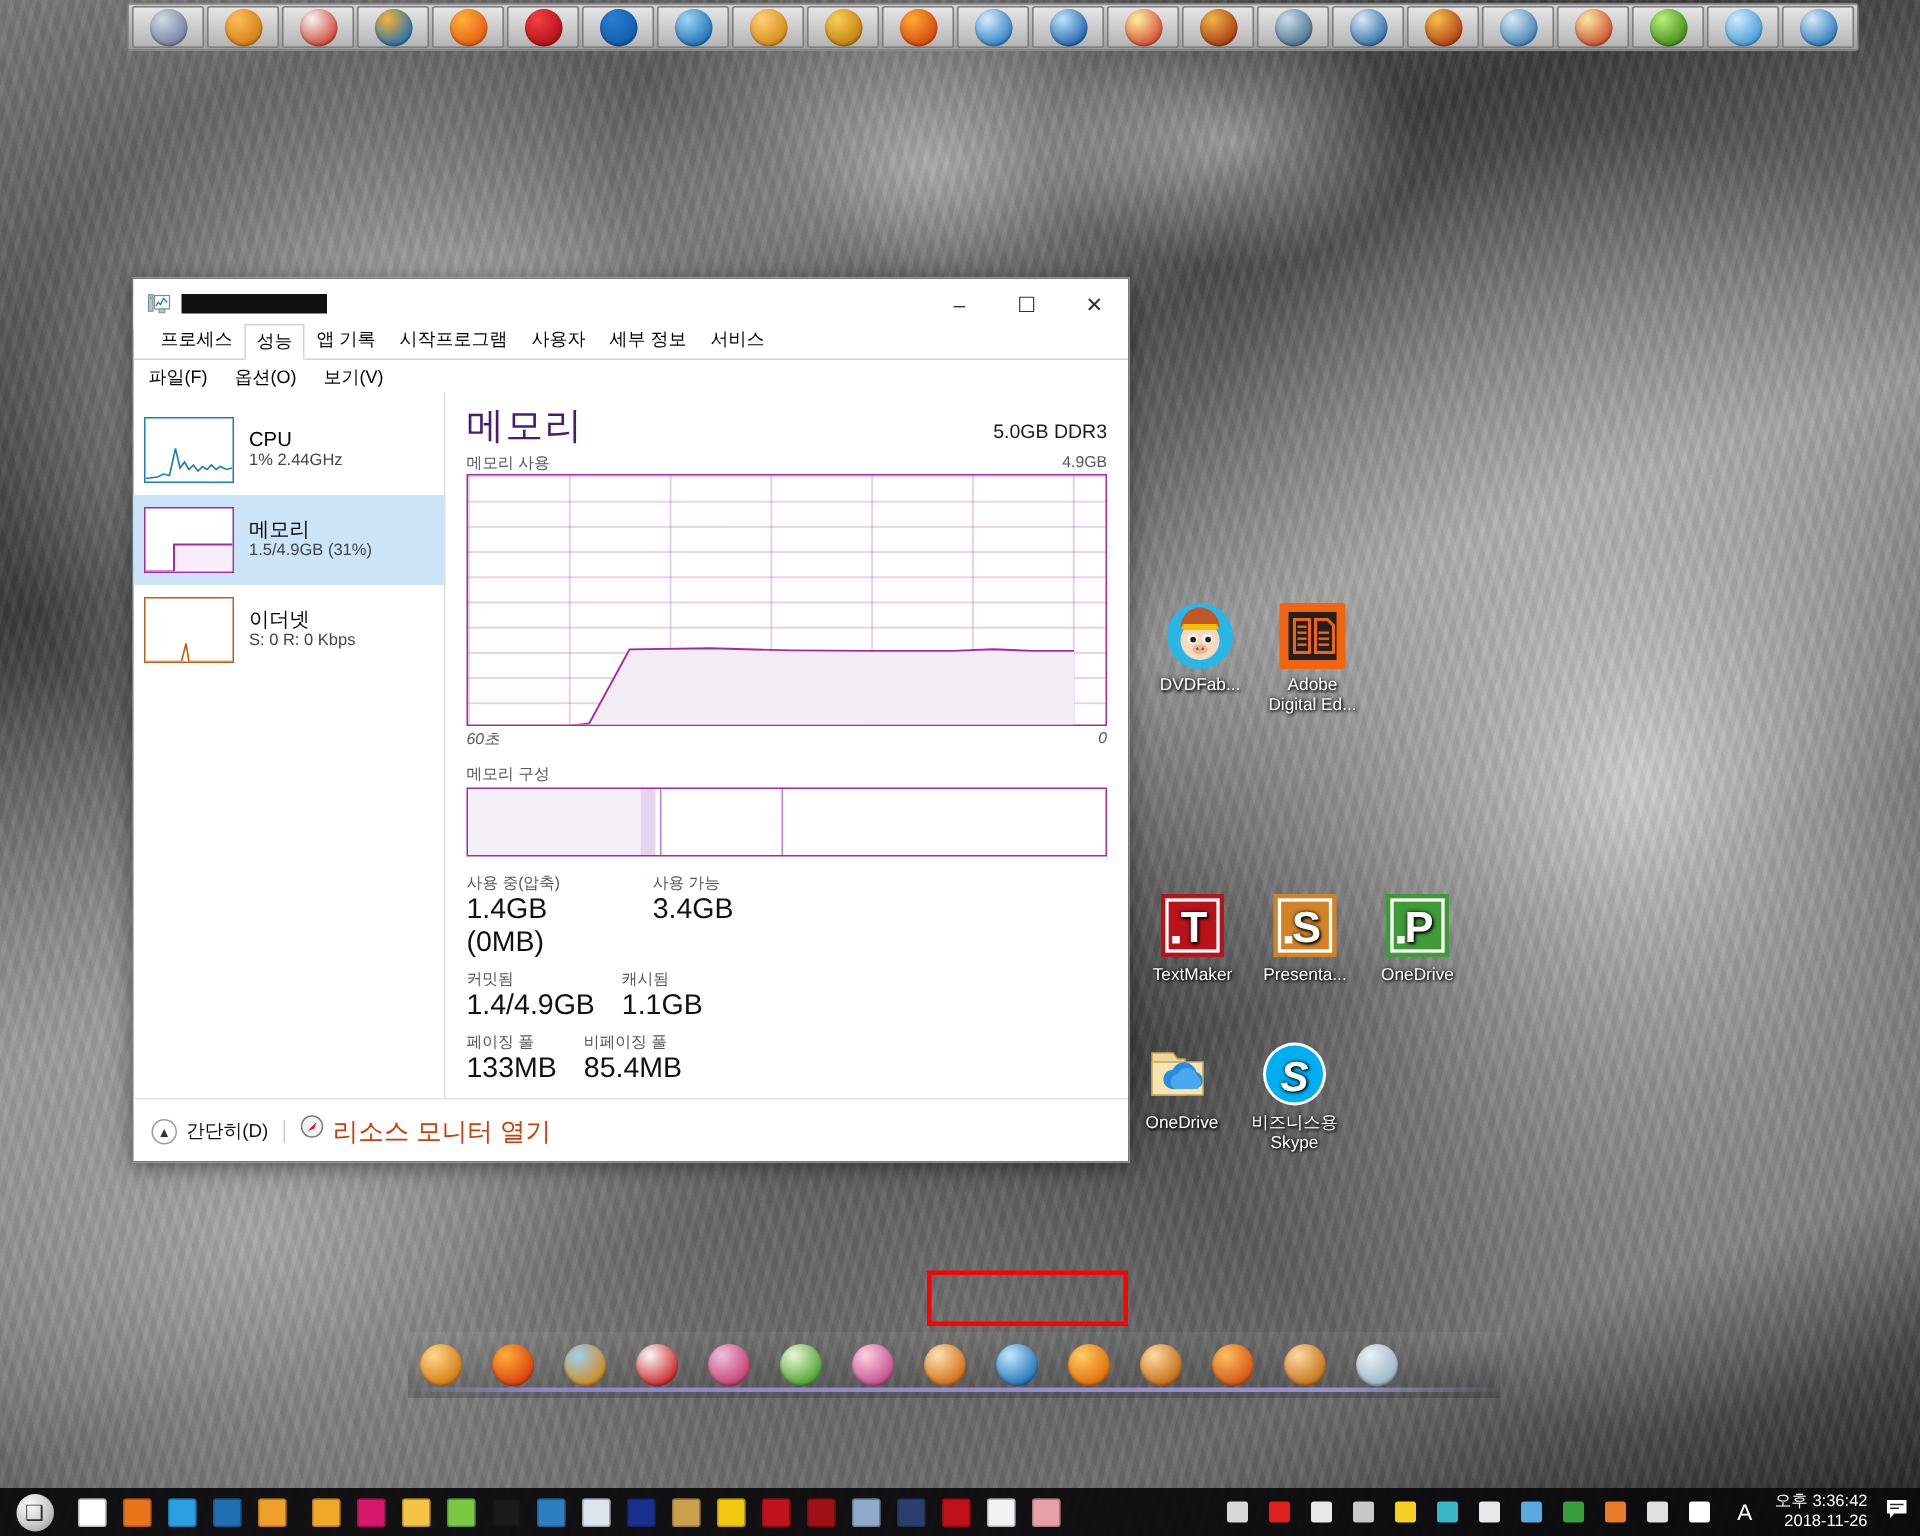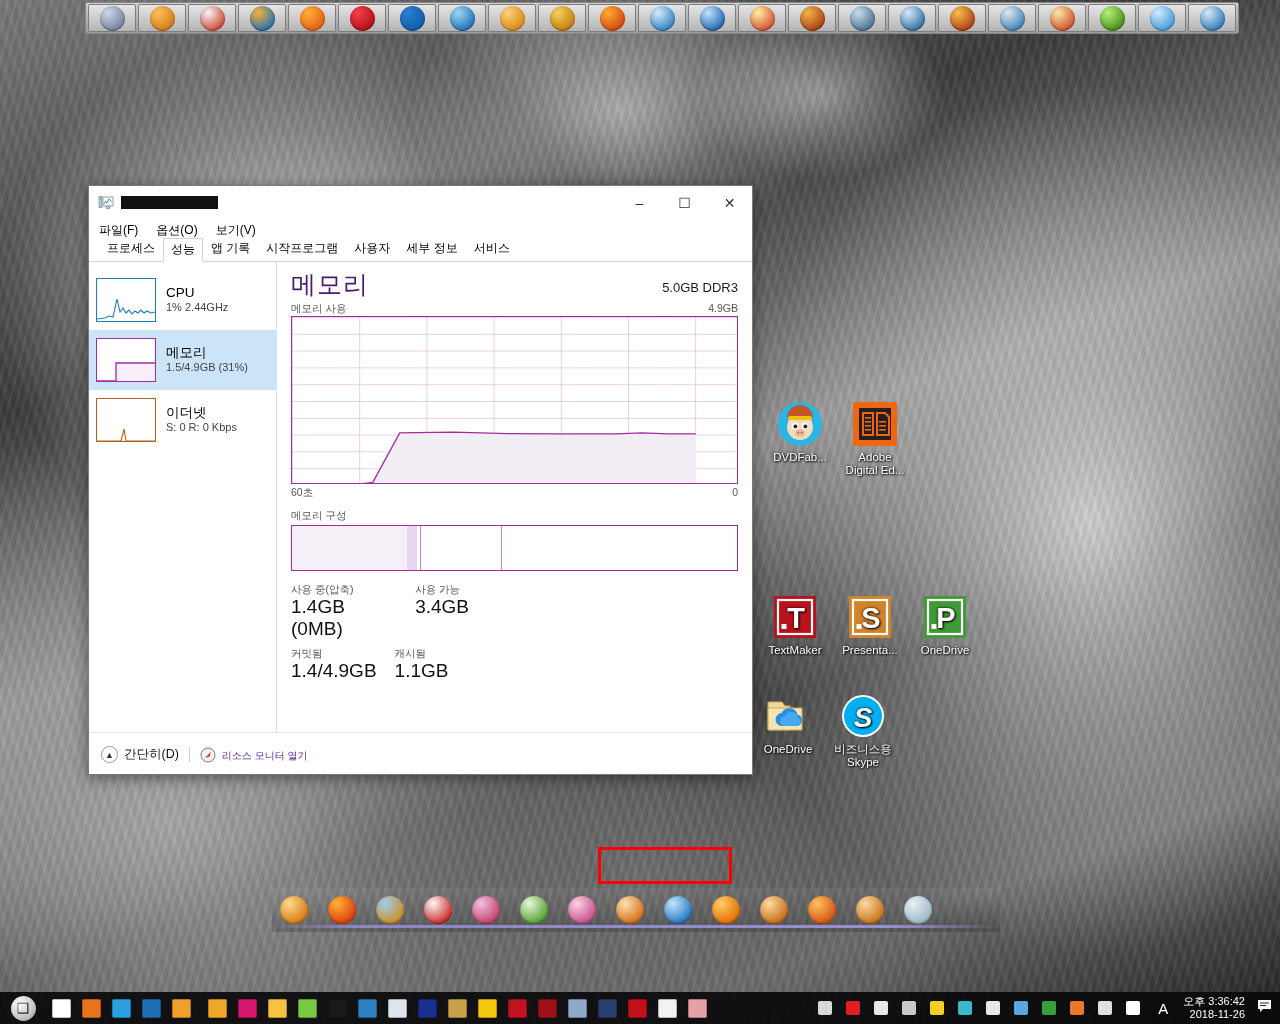--- a/index.html
+++ b/index.html
@@ -112,21 +112,21 @@
              font-size:12px; color:#000; }
   #tm-tabs { height:21px; display:flex; align-items:flex-end; padding-left:10px;
              border-bottom:1px solid #d2d2d2; }
   .tm-tab { font-size:12px; padding:2px 7px 3px; border:1px solid transparent; color:#000; }
   .tm-tab.active { background:#fff; border:1px solid #d2d2d2; border-bottom-color:#fff;
                    position:relative; top:1px; }
 
   #tm-body { display:flex; height:calc(590px - 33px - 22px - 21px - 44px); }
 
   
-  #tm-sidebar { width:188px; border-right:1px solid #e0e0e0; padding-top:8px; }
+  #tm-sidebar { width:208px; border-right:1px solid #e0e0e0; padding-top:8px; }
   .side-item { height:60px; display:flex; align-items:center; padding-left:7px; }
   .side-item.selected { background:#cce4f7; }
   .side-thumb { width:60px; height:44px; background:#fff; flex:0 0 auto; position:relative; overflow:hidden; }
   .side-text { margin-left:10px; line-height:15px; }
   .side-title { font-size:13.5px; color:#000; }
   .side-sub { font-size:11px; color:#444; }
 
   
   #tm-detail { flex:1; padding:8px 14px 0 14px; position:relative; }
   #detail-head { display:flex; align-items:flex-end; justify-content:space-between; }
@@ -134,21 +134,21 @@
   #detail-spec { font-size:13px; color:#1a1a1a; padding-bottom:3px; }
   .graph-labels { display:flex; justify-content:space-between; font-size:10.5px; color:#555; margin-top:4px; }
   #mem-graph {
     height:168px; border:1px solid #a02ca0; position:relative; overflow:hidden;
     background-image:
       linear-gradient(to right, rgba(160,44,160,0.22) 1px, transparent 1px),
       linear-gradient(to bottom, rgba(160,44,160,0.22) 1px, transparent 1px);
     background-size: 67.2px 16.8px;
   }
   #mem-graph svg { position:absolute; left:0; top:0; }
-  .axis-row { display:flex; justify-content:space-between; font-size:10.5px; color:#555; margin-top:2px; }
+  .axis-row { display:flex; justify-content:space-between; font-size:10.5px; color:#555; margin-top:2px;font-style:italic; }
   #comp-label { font-size:10.5px; color:#555; margin-top:9px; }
   #mem-comp { height:46px; border:1px solid #a02ca0; position:relative; background:#fff; margin-top:2px; }
   #comp-fill { position:absolute; left:0; top:0; bottom:0; background:#f5eff7; }
   #comp-band { position:absolute; top:0; bottom:0; background:#e6d5ee; }
   .comp-div { position:absolute; top:0; bottom:0; width:1px; background:#c77dd0; }
 
   #stats { display:flex; margin-top:12px; }
   #stats-left { width:196px; }
   .stat-row { display:flex; }
   .stat { margin-right:18px; margin-bottom:7px; }
@@ -160,21 +160,21 @@
   #stats-right table { border-collapse:collapse; }
   #stats-right td { padding:0 0 0 0; vertical-align:top; }
   #stats-right td.k { color:#555; padding-right:16px; white-space:nowrap; }
 
   #tm-footer { height:44px; border-top:1px solid #e3e3e3; display:flex; align-items:center;
                padding-left:12px; gap:10px; }
   #less-btn { display:flex; align-items:center; gap:6px; font-size:12.5px; color:#111; }
   .circ { width:17px; height:17px; border-radius:50%; border:1px solid #999; color:#333;
           display:flex; align-items:center; justify-content:center; font-size:9px; }
   #footer-sep { width:1px; height:15px; background:#ccc; }
-  #resmon-link { display:flex; align-items:flex-end; gap:6px; font-size:10px; color:#4c1d95; }
+  #resmon-link { display:flex; align-items:flex-start; gap:6px; font-size:17px; color:#c2410c; }
   .resmon-ic { width:16px; height:16px; }
 </style>
 </head>
 <body>
 
 <div id="wallpaper"></div>
 
 <div id="top-toolbar">
     <div class="tbtn">
       <span>
@@ -364,33 +364,33 @@
       <rect x="8" y="11" width="4" height="2.5" fill="#b8c4cc" stroke="#7b8a93" stroke-width="0.6"></rect>
     </svg>
     <div id="tm-title-redacted"></div>
     <div id="tm-winbtns">
       <div class="winbtn">–</div>
       <div class="winbtn">☐</div>
       <div class="winbtn close">✕</div>
     </div>
   </div>
 
-  <div id="tm-menu">
-      <span>파일(F)</span>
-      <span>옵션(O)</span>
-      <span>보기(V)</span>
-    </div>
   <div id="tm-tabs">
       <div class="tm-tab">프로세스</div>
       <div class="tm-tab active">성능</div>
       <div class="tm-tab">앱 기록</div>
       <div class="tm-tab">시작프로그램</div>
       <div class="tm-tab">사용자</div>
       <div class="tm-tab">세부 정보</div>
       <div class="tm-tab">서비스</div>
+    </div>
+  <div id="tm-menu">
+      <span>파일(F)</span>
+      <span>옵션(O)</span>
+      <span>보기(V)</span>
     </div>
 
   <div id="tm-body">
     <div id="tm-sidebar">
         <div class="side-item">
           <div class="side-thumb" style="border: 1px solid rgb(26, 127, 181);"><svg width="58" height="42" viewBox="0 0 58 42">
               <polyline points="0,40 8,39 12,37 16,38 20,20 23,33 26,29 29,34 32,31 35,35 38,32 41,34 44,31 47,34 50,32 54,34 58,33" fill="none" stroke="#1a7fb5" stroke-width="1.1"></polyline>
             </svg></div>
           <div class="side-text">
             <div class="side-title">CPU</div>
@@ -464,20 +464,30 @@
             <div class="stat-row">
               <div class="stat">
                 <div class="k">커밋됨</div>
                 <div class="v">1.4/4.9GB</div>
               </div>
               <div class="stat">
                 <div class="k">캐시됨</div>
                 <div class="v">1.1GB</div>
               </div>
             </div>
+            <div class="stat-row">
+              <div class="stat">
+                <div class="k">페이징 풀</div>
+                <div class="v">133MB</div>
+              </div>
+              <div class="stat">
+                <div class="k">비페이징 풀</div>
+                <div class="v">85.4MB</div>
+              </div>
+            </div>
           </div>
       </div>
       <div id="red-box"></div>
     </div>
   </div>
 
   <div id="tm-footer">
     <div id="less-btn">
       <span class="circ">▲</span>
       <span>간단히(D)</span>

